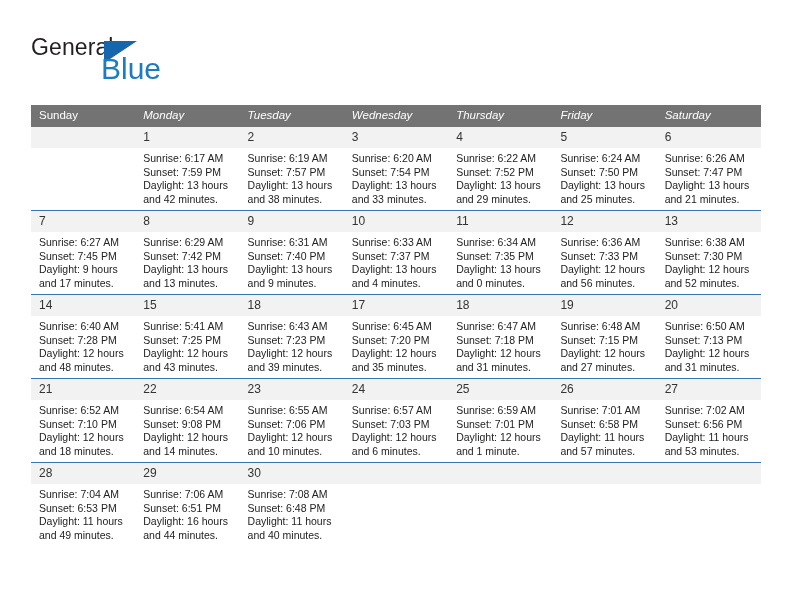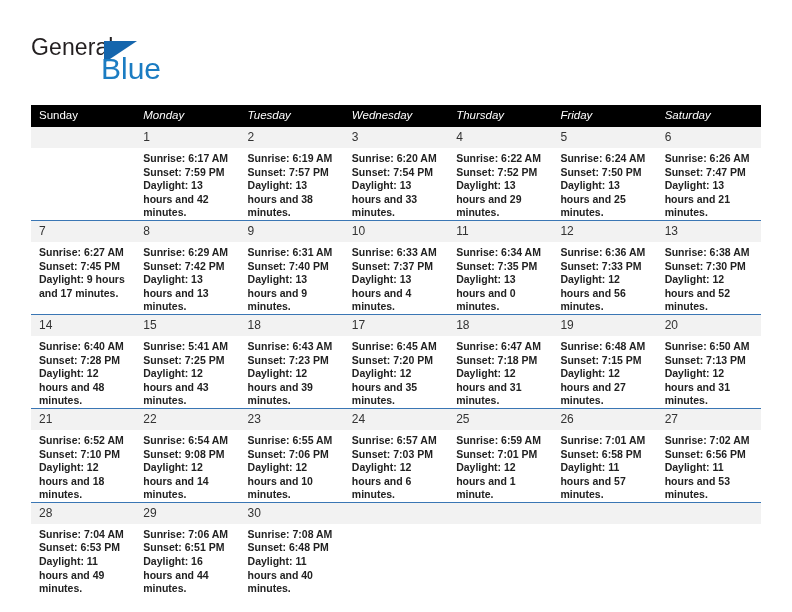--- a/index.html
+++ b/index.html
@@ -87,21 +87,21 @@
   
   .calendar {
     position: absolute;
     left: 31px;
     top: 105px;
     width: 730px;
     border-collapse: collapse;
     table-layout: fixed;
   }
   .calendar th {
-    background: #000000;
+    background: #737373;
     color: #ffffff;
     font-size: 11.5px;
     font-weight: normal;
     text-align: left;
     padding: 4px 0 5px 8px;
     border: none;
     line-height: 13px;
   }
   .calendar td {
     vertical-align: top;
@@ -125,21 +125,20 @@
     color: transparent;
   }
   td.empty-cell .daynum {
     background: #f2f2f2;
   }
   .info {
     padding: 4px 6px 0 8px;
     font-size: 10.5px;
     line-height: 13.6px;
     color: #222222;
-    font-weight: bold;
   }
   .info div {
     white-space: nowrap;
   }
   .info .daylight {
     white-space: normal;
   }
   .colsep {
     border-left: 1px solid #ffffff;
     font-style: italic;

